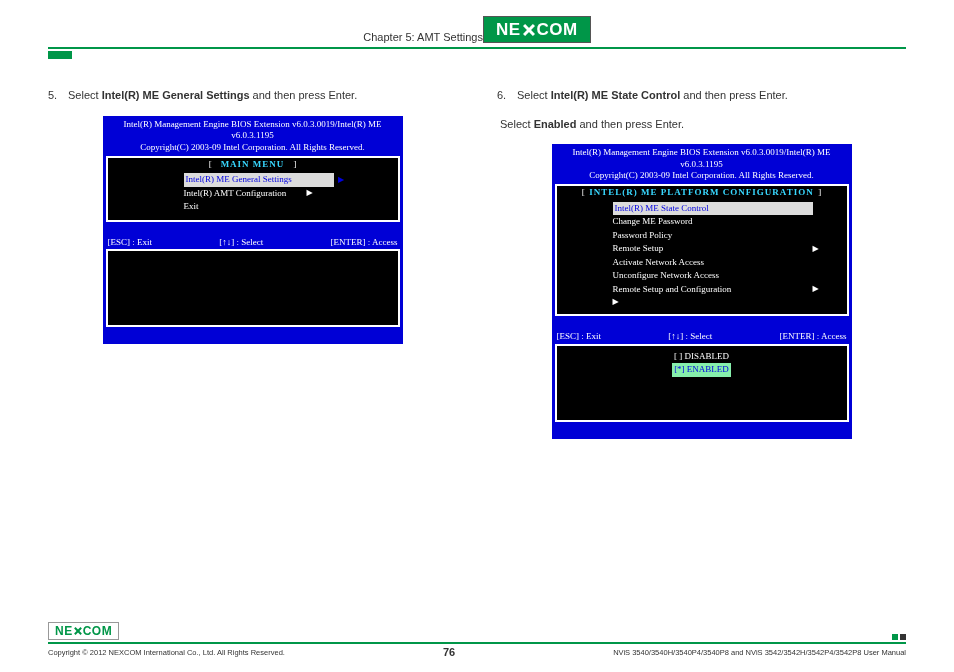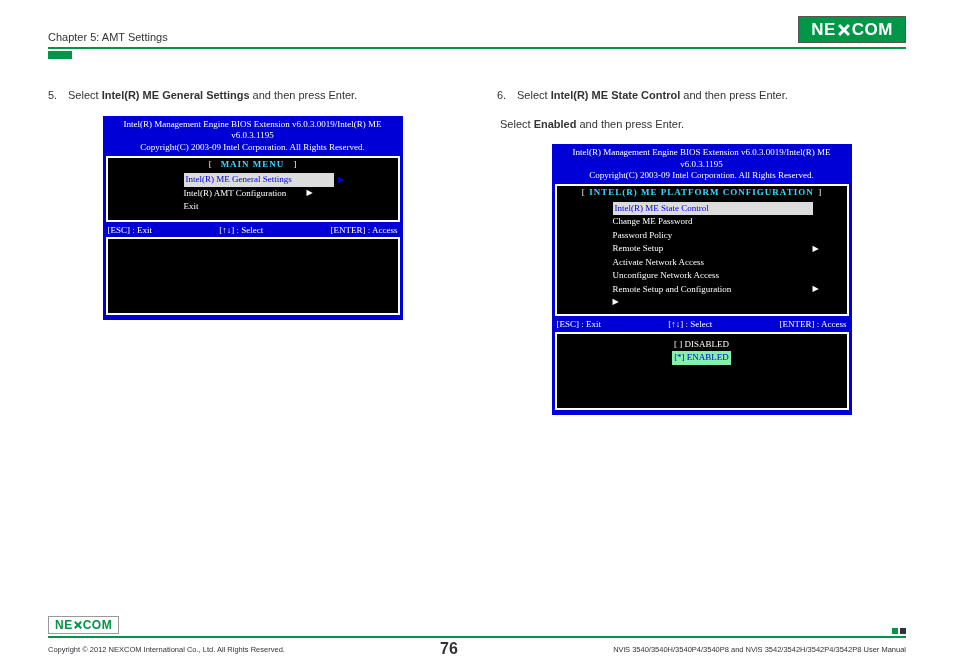--- a/index.html
+++ b/index.html
@@ -1,38 +1,38 @@
 <!DOCTYPE html>
 <html><head>
 <meta charset="utf-8">
 <style>
 * { box-sizing: border-box; margin: 0; padding: 0; }
 body { font-family: Arial, Helvetica, sans-serif; width: 954px; height: 672px; background: #fff; position: relative; color: #333; }
 .page { padding: 16px 48px 0 48px; }
-.header { display: flex; justify-content: space-between; align-items: flex-end; margin-bottom: 4px; }
+.header { display: flex; justify-content: center; align-items: flex-end; margin-bottom: 4px; }
 .chapter { font-size: 11px; color: #333; }
 .logo { background: #009648; color: #fff; font-weight: bold; font-size: 17px; letter-spacing: 0.5px; padding: 3px 12px 2px 12px; border: 1px solid #555; display: inline-flex; align-items: center; }
 .logo span.x { display: inline-block; width: 12px; height: 12px; margin: 0 2px; position: relative; }
 .logo span.x::before, .logo span.x::after { content: ""; position: absolute; left: 50%; top: 50%; width: 14px; height: 3px; background: #fff; transform-origin: center; }
 .logo span.x::before { transform: translate(-50%,-50%) rotate(45deg); }
 .logo span.x::after { transform: translate(-50%,-50%) rotate(-45deg); }
 .rule { height: 2px; background: #009648; margin-bottom: 2px; }
 .rule-tabs { display: flex; gap: 3px; margin-bottom: 28px; }
 .rule-tab { width: 24px; height: 8px; }
 .rule-tab.g { background: #009648; }
 .rule-tab.w { background: #fff; }
 .content { display: flex; gap: 40px; }
 .col { flex: 1; font-size: 11px; line-height: 1.5; }
 .step { display: flex; gap: 6px; margin-bottom: 12px; }
 .step .num { min-width: 14px; }
 .step .txt b { font-weight: bold; }
 .sub { margin-left: 3px; margin-bottom: 12px; }
 .bios { width: 300px; background: #0000d6; color: #fff; margin: 10px auto 0 auto; font-family: "Times New Roman", serif; font-size: 9px; padding: 3px; }
 .bios-header { text-align: center; line-height: 1.3; margin-bottom: 2px; }
-.bios-box { border: 2px double #fff; background: #000; padding: 2px 6px 6px 6px; margin-bottom: 2px; min-height: 40px; color: #fff; position: relative; }
+.bios-box { border: 2px double #fff; background: #000; padding: 2px 6px 6px 6px; margin-bottom: 14px; min-height: 40px; color: #fff; position: relative; }
 .bios-title-row { text-align: center; margin-top: -2px; margin-bottom: 2px; }
 .bios-title { color: #38d8ff; font-weight: bold; letter-spacing: 1px; }
 .bios-title-row .br { color: #fff; }
 .menu-line { display: flex; align-items: center; margin-left: 70px; }
 .menu-line.ctr { margin-left: 50px; }
 .menu-hl { background: #dcdcdc; color: #0000e0; padding: 0 2px; display: inline-block; min-width: 150px; }
 .menu-hl2 { background: #dcdcdc; color: #0000e0; padding: 0 2px; display: inline-block; min-width: 200px; }
 .arrow { color: #fff; font-size: 8px; }
 .arrow.blue { color: #0000e0; }
 .bios-footer { display: flex; justify-content: space-between; padding: 0 2px; }
@@ -41,21 +41,21 @@
 .big-box { min-height: 78px; }
 .page-footer { position: absolute; left: 48px; right: 48px; bottom: 14px; }
 .footer-logo-row { display: flex; justify-content: space-between; align-items: flex-end; }
 .small-logo { background: #fff; color: #009648; font-weight: bold; font-size: 12px; letter-spacing: 0.5px; padding: 1px 6px; border: 1px solid #999; display: inline-flex; align-items: center; }
 .small-logo .x2 { display: inline-block; width: 8px; height: 8px; margin: 0 1px; position: relative; }
 .small-logo .x2::before, .small-logo .x2::after { content: ""; position: absolute; left: 50%; top: 50%; width: 9px; height: 2px; background: #009648; transform-origin: center; }
 .small-logo .x2::before { transform: translate(-50%,-50%) rotate(45deg); }
 .small-logo .x2::after { transform: translate(-50%,-50%) rotate(-45deg); }
 .footer-rule { height: 2px; background: #009648; margin: 2px 0; }
 .footer-text { display: flex; justify-content: space-between; align-items: center; font-size: 7.5px; color: #333; }
-.pagenum { font-size: 16px; font-weight: bold; }
+.pagenum { font-size: 11px; font-weight: bold; }
 .corner-sq { display: flex; gap: 2px; }
 .corner-sq div { width: 6px; height: 6px; }
 .sq-g { background: #009648; }
 .sq-d { background: #333; }
 </style>
 </head>
 <body>
 
 <div class="page">
   <div class="header">

